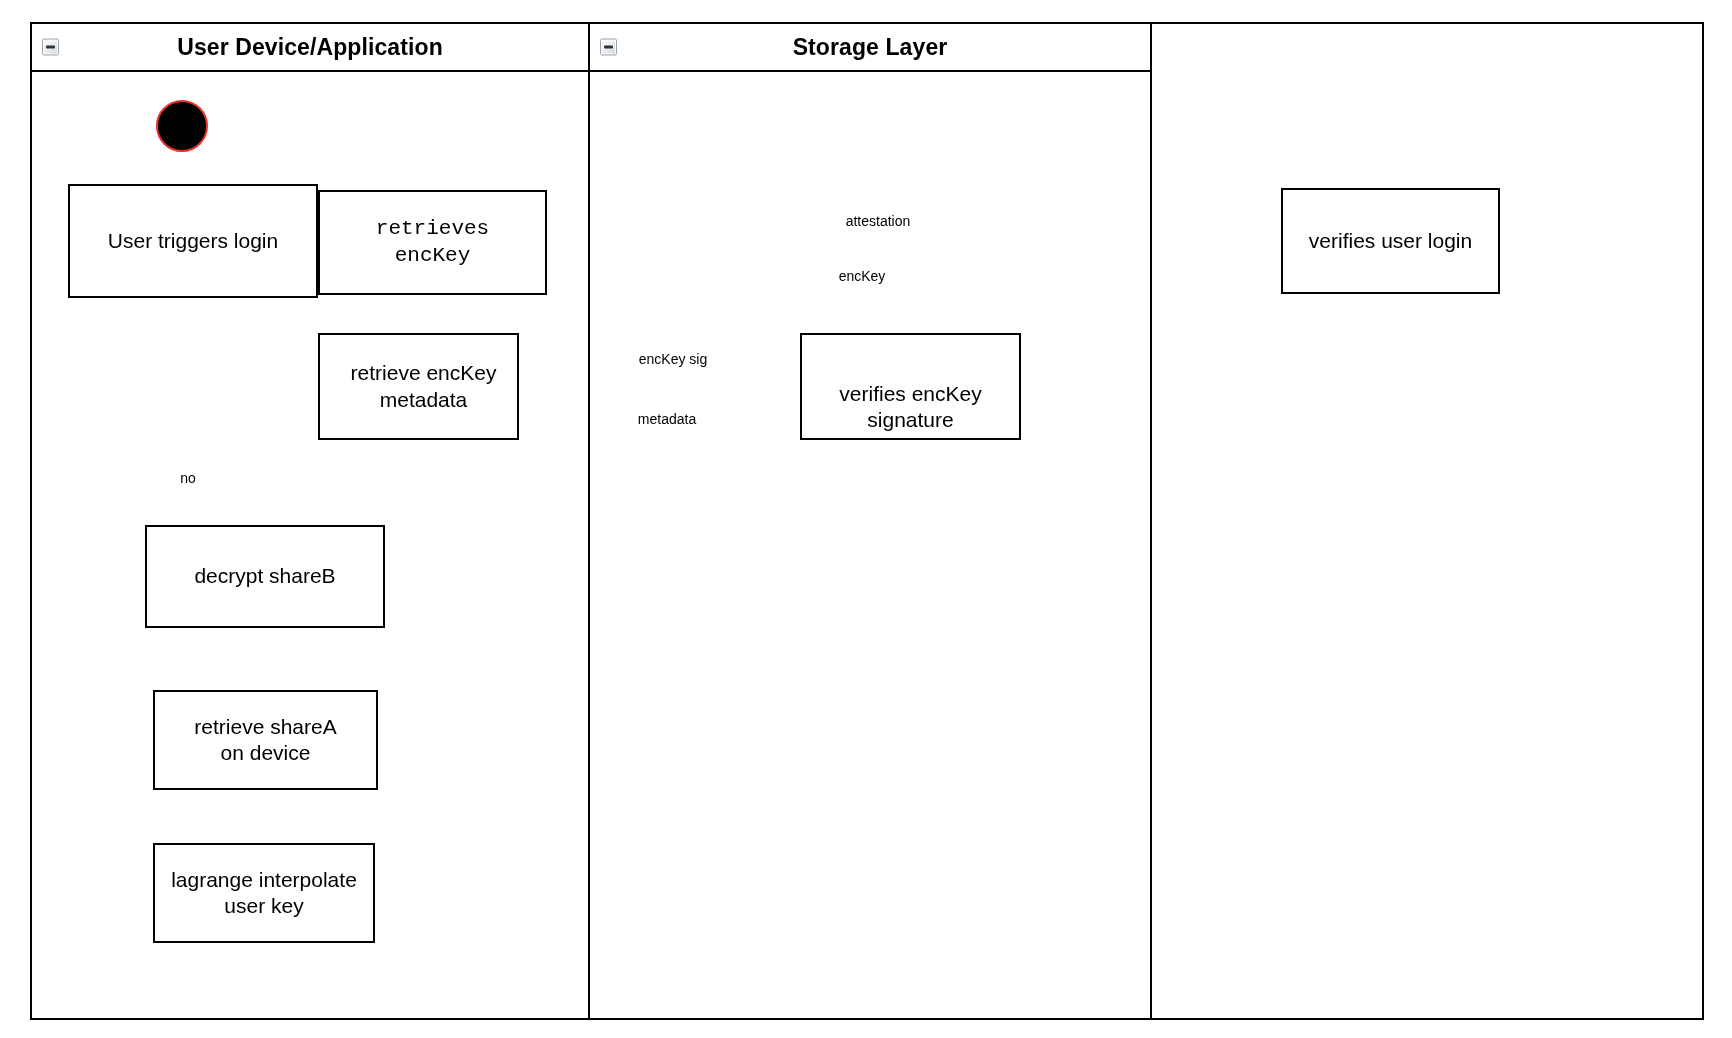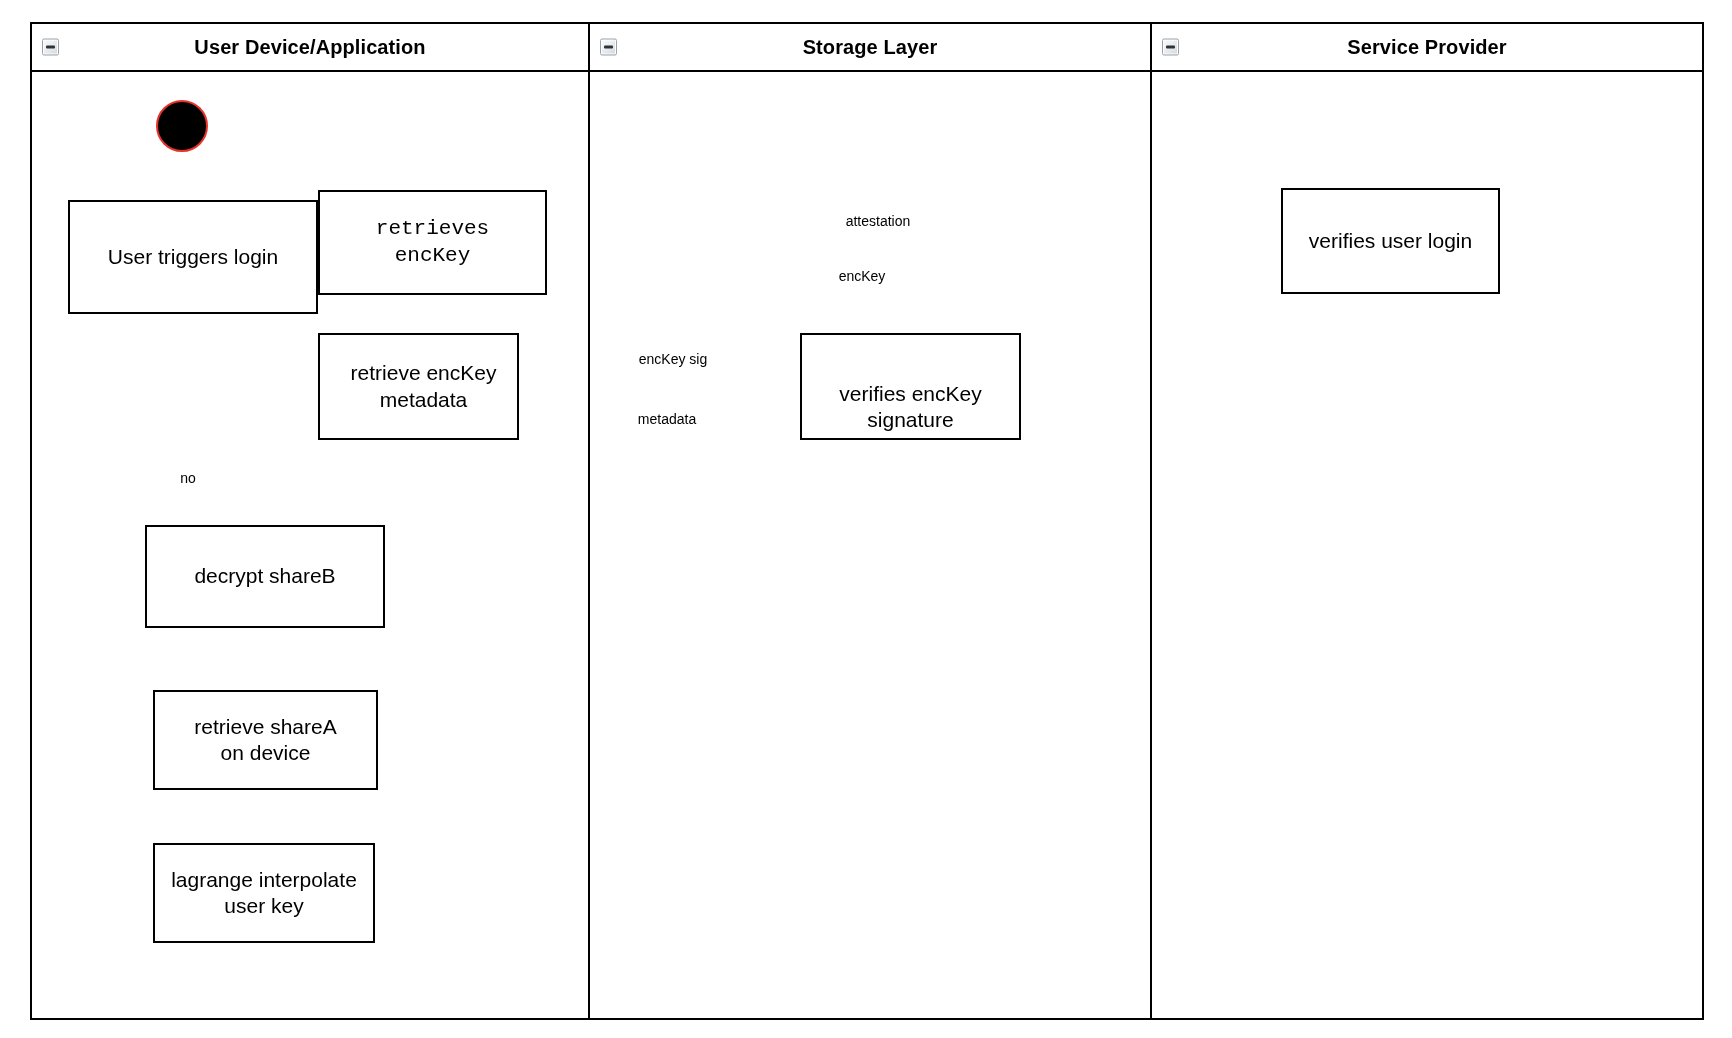--- a/index.html
+++ b/index.html
@@ -17,21 +17,21 @@
   }
   .lane-divider{
     position:absolute;top:0;height:100%;width:2px;background:#000;
   }
   .lane-header{
     position:absolute;top:0;height:48px;box-sizing:border-box;
     border-bottom:2px solid #000;
     display:flex;align-items:center;justify-content:center;
   }
   .lane-title{
-    font-size:20px;font-weight:bold;color:#000;letter-spacing:0.1px;
+    font-size:23px;font-weight:bold;color:#000;letter-spacing:0.1px;
     white-space:nowrap;
   }
   .collapse-icon{
     position:absolute;left:10px;top:50%;transform:translateY(-50%);
     width:17px;height:17px;border-radius:2px;box-sizing:border-box;
     background:linear-gradient(135deg,#fdfdfd 0%,#eceef0 45%,#d2d7dc 100%);
     border:1px solid #9aa3ab;
     display:flex;align-items:center;justify-content:center;
     box-shadow:inset 0 0 0 1px #ffffff;
   }
@@ -118,31 +118,25 @@
       <div class="lane-title">User Device/Application</div>
     </div>
 
     <div class="lane-header" style="left:558px;width:560px;">
       <div class="collapse-icon">
           <i></i>
         </div>
       <div class="lane-title">Storage Layer</div>
     </div>
 
-    <div class="lane-header" style="left:1120px;width:550px;">
-      <div class="collapse-icon">
-          <i></i>
-        </div>
-      <div class="lane-title">Service Provider</div>
-    </div>
   </div>
 
   <div class="start-node" style="left:156px;top:100px;width:52px;height:52px;"></div>
 
-  <div class="node" style="left:68px;top:200px;width:250px;height:114px;">
+  <div class="node" style="left:68px;top:184px;width:250px;height:114px;">
     <span>
         <span style="display: block;">User triggers login</span>
       </span>
   </div>
 
   <div class="node" style="left:318px;top:190px;width:229px;height:105px;font-family:Liberation Mono, monospace;">
     <span>
         <span style="display: block;">retrieves</span>
         <span style="display: block;">encKey</span>
       </span>

